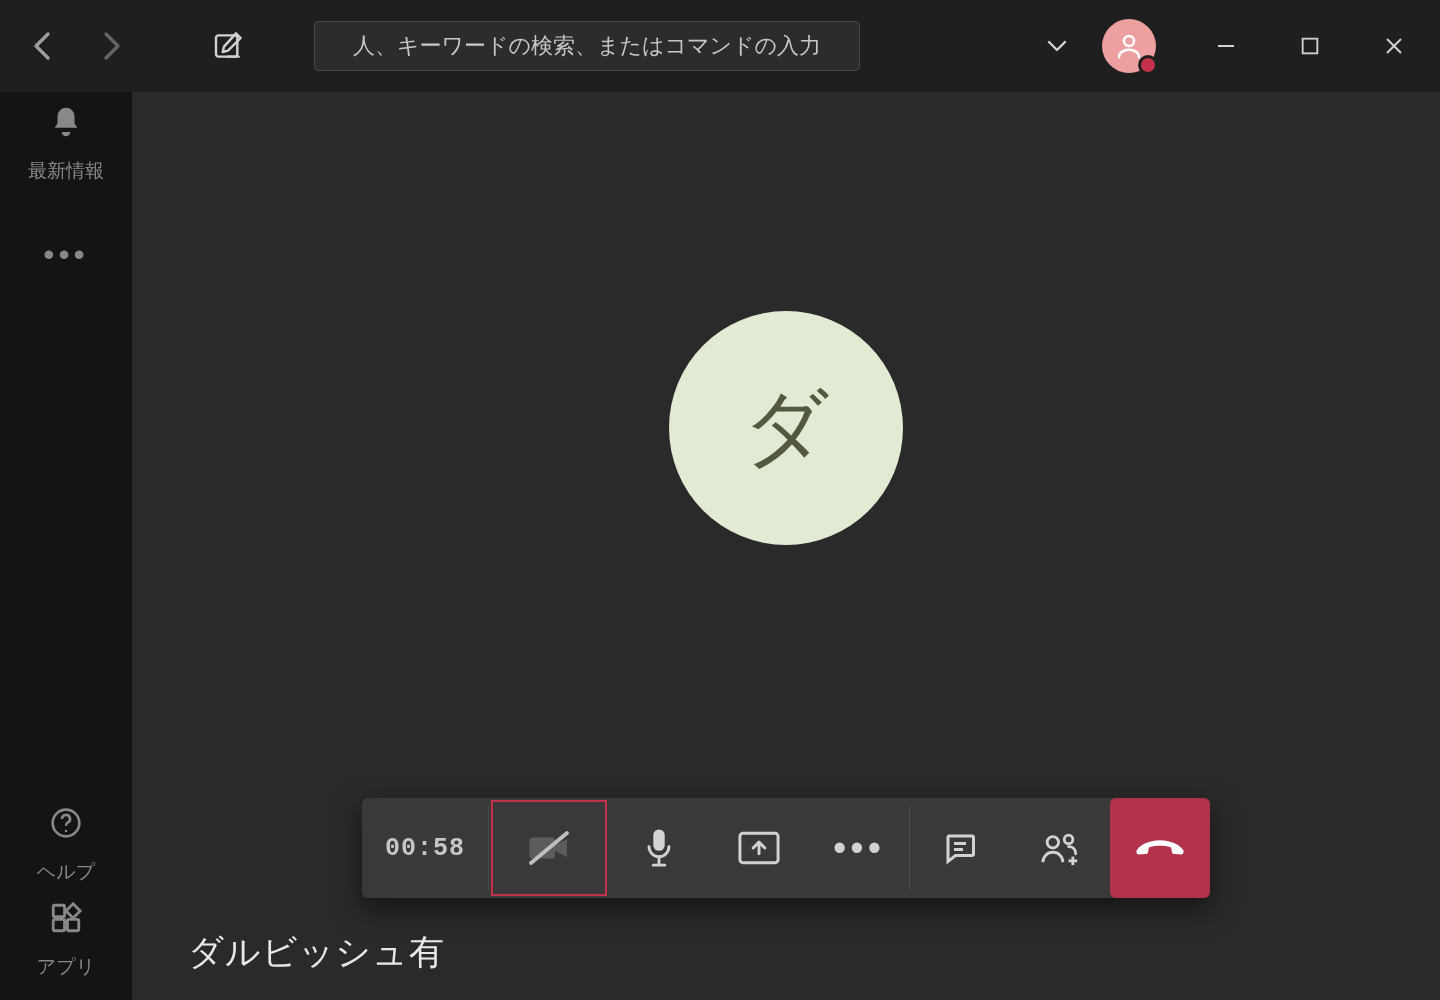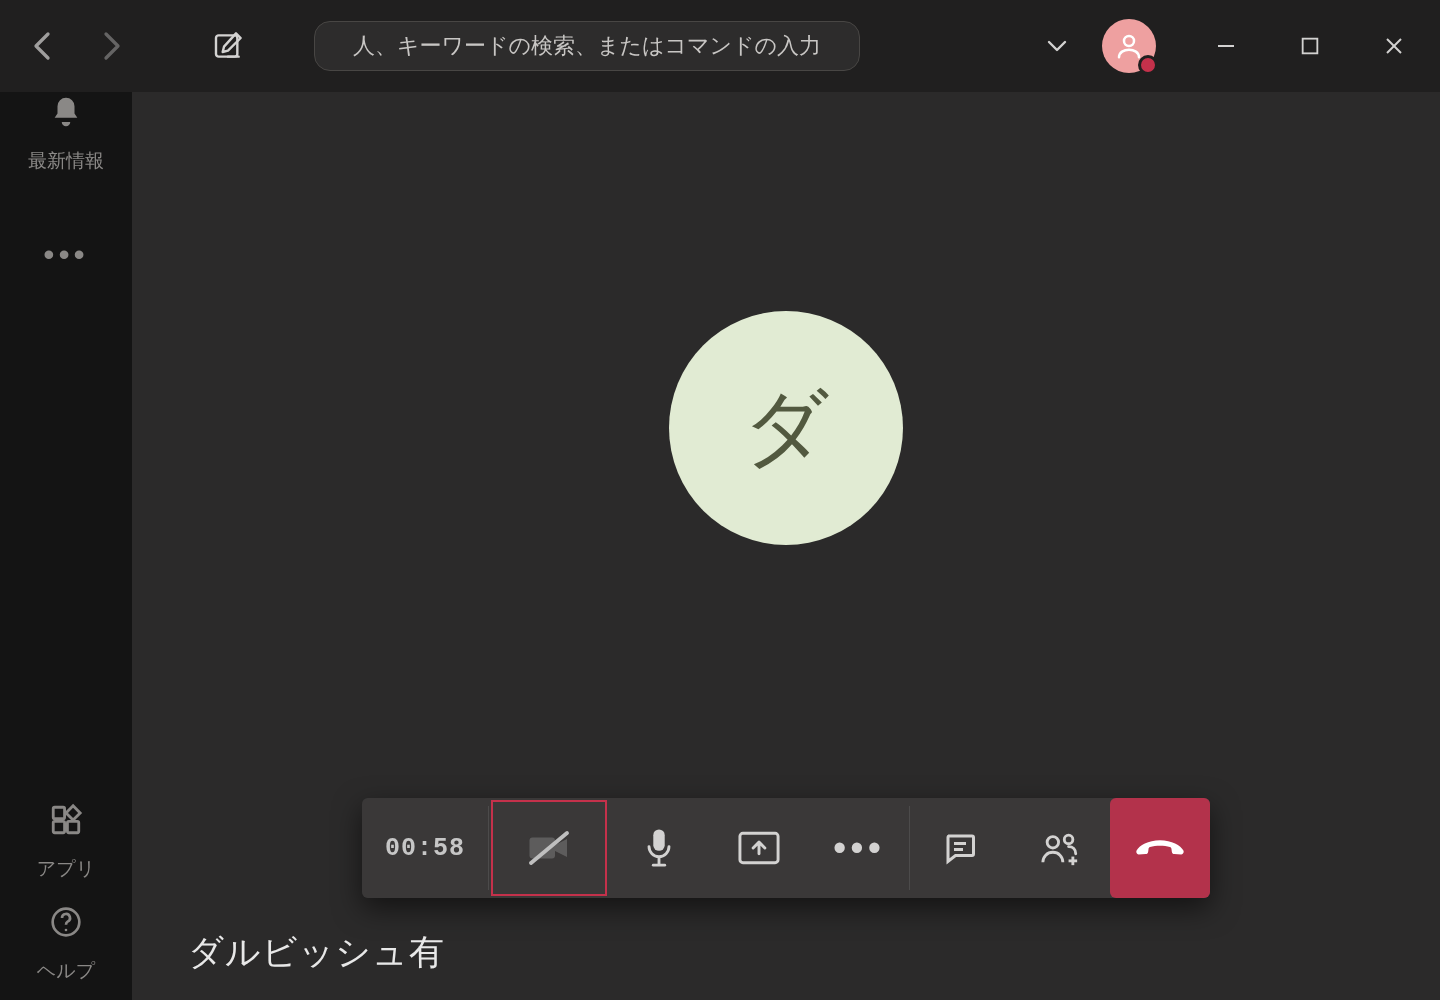--- a/index.html
+++ b/index.html
@@ -35,21 +35,21 @@
     width: 40px; height: 40px;
     display: flex; align-items: center; justify-content: center;
     color: #d3d2d1;
   }
   .search-box {
     margin-left: 66px;
     width: 546px;
     height: 50px;
     background: #2d2c2c;
     border: 1px solid #484644;
-    border-radius: 16px;
+    border-radius: 4px;
     color: #c8c6c4;
     font-size: 22px;
     display: flex;
     align-items: center;
     justify-content: center;
     padding: 0 12px;
   }
   .search-box span { white-space: nowrap; }
 
   .right-controls {
@@ -99,20 +99,21 @@
     display: flex;
     flex-direction: column;
     align-items: center;
   }
   .rail-item {
     width: 100%;
     height: 102px;
     display: flex;
     flex-direction: column;
     align-items: center;
+    justify-content: center;
     gap: 16px;
     color: #8a8886;
   }
   .rail-item.active {
     background: #44434e;
     color: #ffffff;
   }
   .rail-item .icon { width: 40px; height: 40px; display:flex; align-items:center; justify-content:center; }
   .rail-item .label { font-size: 19px; }
   .rail-spacer-small { height: 20px; }
@@ -294,41 +295,41 @@
 
 
 
 
   <div class="rail-spacer-small"></div>
   <div class="rail-more">
     <span>•••</span>
   </div>
 
   <div class="rail-bottom">
-    <div class="rail-item">
-      <div class="icon">
-        <svg width="34" height="34" viewBox="0 0 24 24" fill="none" stroke="currentColor" stroke-width="2">
-          <rect x="3" y="3" width="8" height="8" rx="1"></rect>
-            <rect x="13" y="13" width="8" height="8" rx="1"></rect>
-            <rect x="3" y="13" width="8" height="8" rx="1"></rect>
-          <path d="M17 2l5 5-5 5-5-5z"></path>
-        </svg>
-      </div>
-      <div class="label">アプリ</div>
-    </div>
     <div class="rail-item" style="height:88px">
       <div class="icon">
         <svg width="32" height="32" viewBox="0 0 24 24" fill="none" stroke="currentColor" stroke-width="2">
             <circle cx="12" cy="12" r="10"></circle>
             <path d="M9 9a3 3 0 1 1 4.2 2.7c-.9.5-1.2 1-1.2 2.3"></path>
             <circle cx="12" cy="18" r="1" fill="currentColor" stroke="none"></circle>
           </svg>
       </div>
       <div class="label">ヘルプ</div>
     </div>
+    <div class="rail-item">
+      <div class="icon">
+        <svg width="34" height="34" viewBox="0 0 24 24" fill="none" stroke="currentColor" stroke-width="2">
+          <rect x="3" y="3" width="8" height="8" rx="1"></rect>
+            <rect x="13" y="13" width="8" height="8" rx="1"></rect>
+            <rect x="3" y="13" width="8" height="8" rx="1"></rect>
+          <path d="M17 2l5 5-5 5-5-5z"></path>
+        </svg>
+      </div>
+      <div class="label">アプリ</div>
+    </div>
   </div>
 </div>
 
 <div class="main">
 
   <div class="participant-avatar">
     <span>ダ</span>
   </div>
 
   <div class="call-toolbar">

